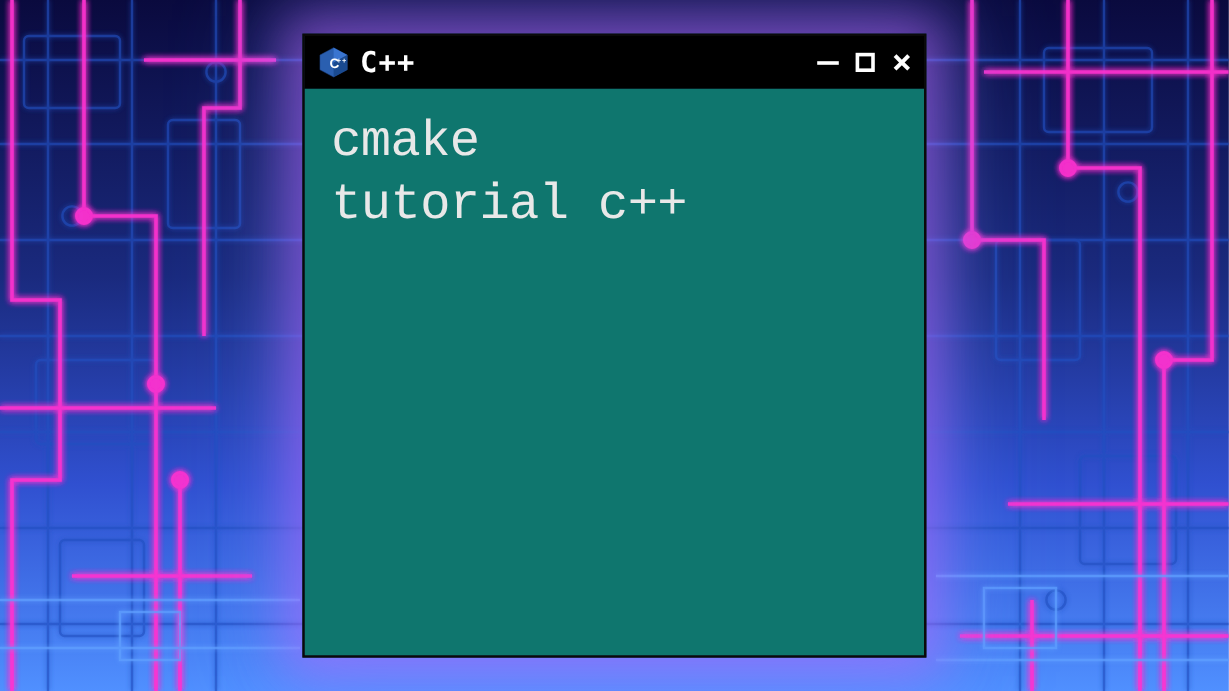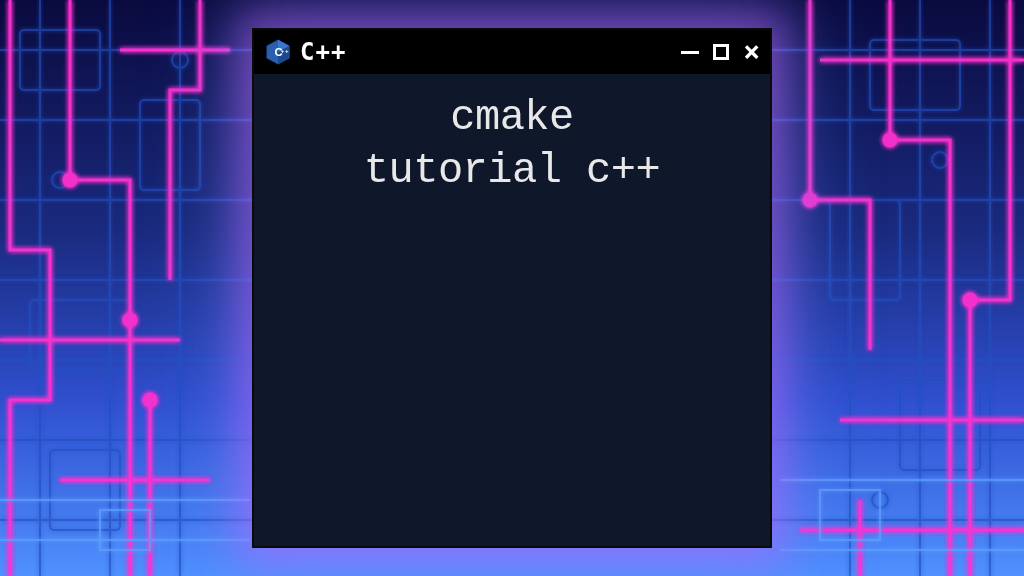--- a/index.html
+++ b/index.html
@@ -92,23 +92,22 @@
     }
     
     .close-x {
       font-size: 28px;
       font-weight: bold;
       line-height: 1;
     }
     
     .terminal-body {
       flex: 1;
-      padding: 18px 39px;
-      background: #0f172a;
-      text-align: center;
+      padding: 18px 22px;
+      background: #0f766e;
     }
     
     .terminal-text {
       color: #e8e8e8;
       font-size: 42px;
       font-family: 'Consolas', 'Monaco', 'Courier New', monospace;
       line-height: 1.25;
       white-space: pre-wrap;
       letter-spacing: -0.5px;
     }

